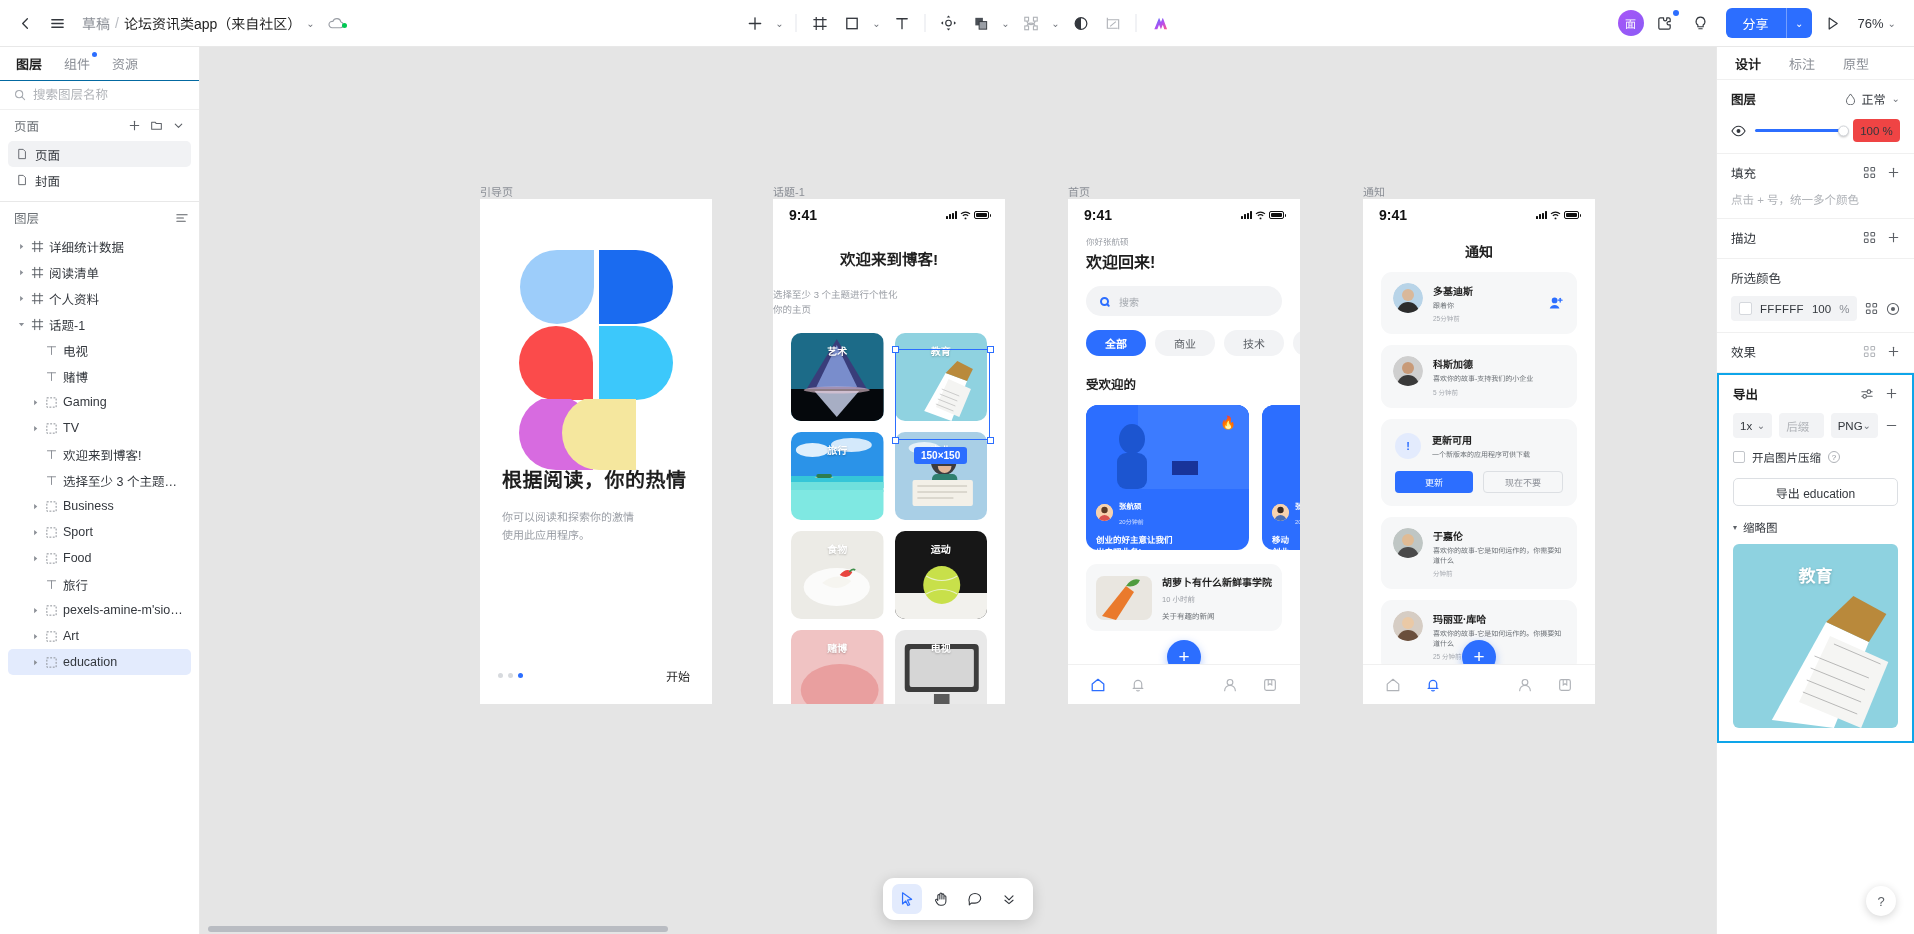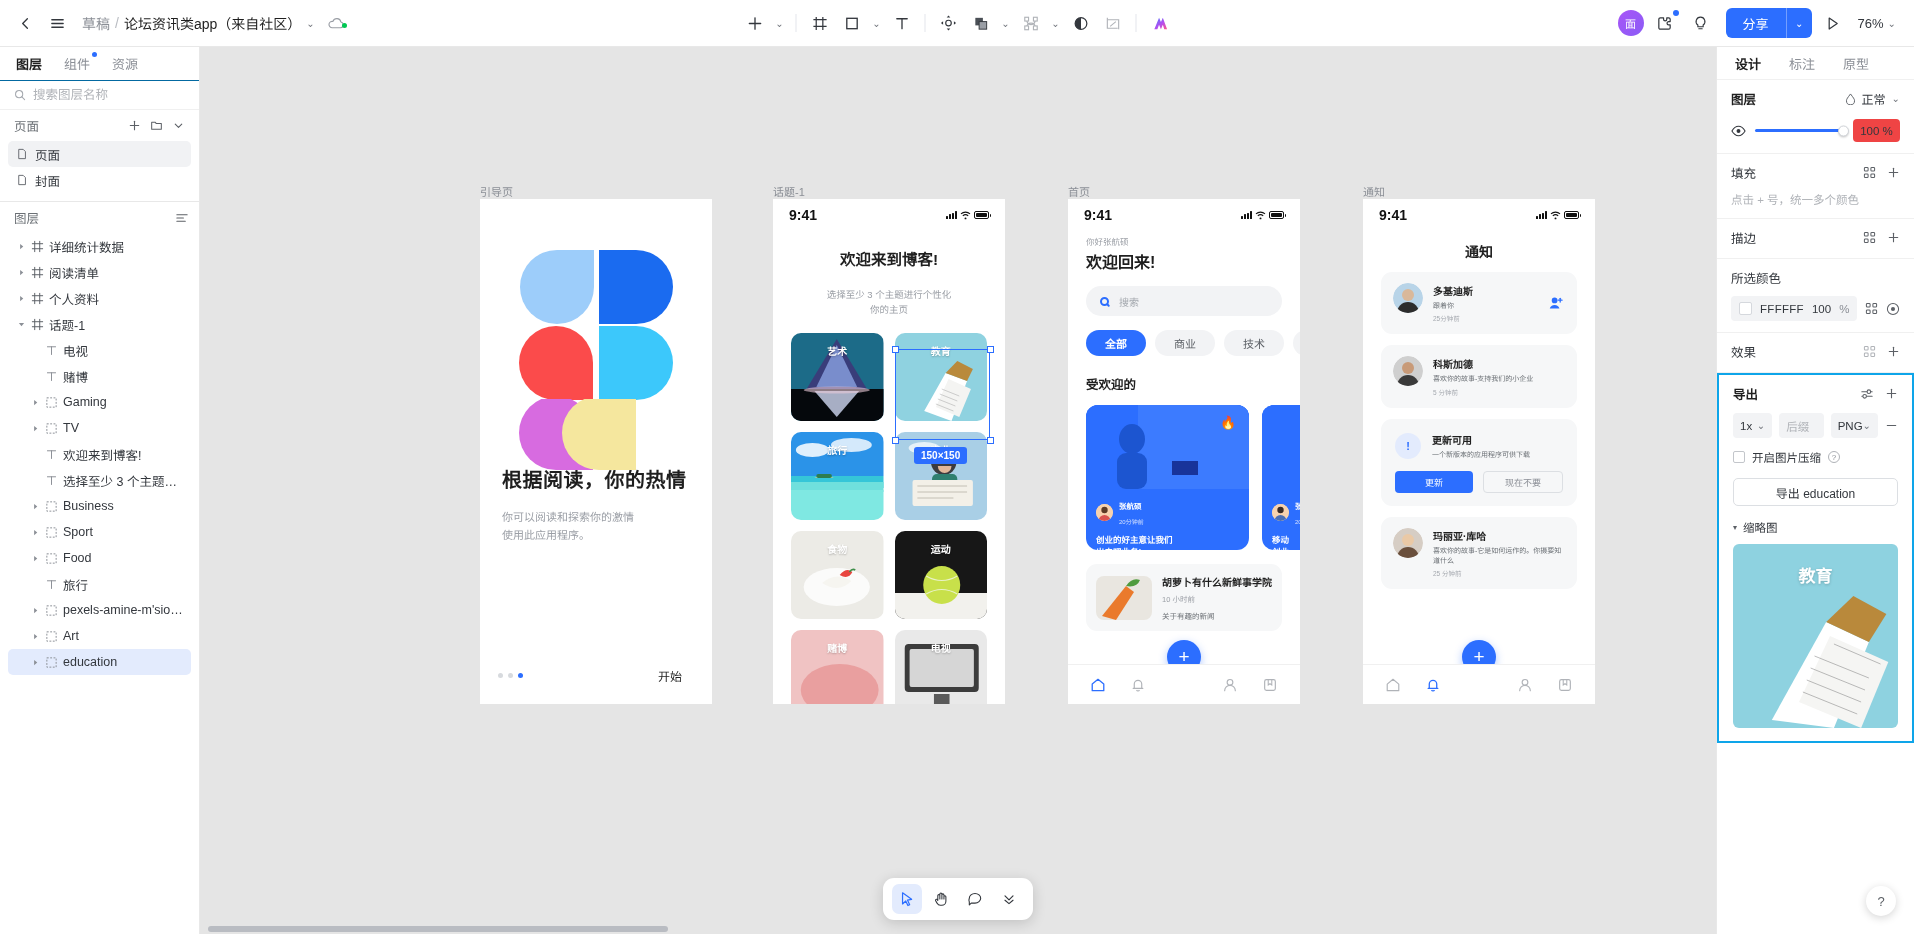--- a/index.html
+++ b/index.html
@@ -136,29 +136,29 @@
   .bars { display:flex; align-items:flex-end; gap:1px; height:8px; }
   .bars i { display:block; width:2px; background:#111; border-radius:.5px; }
   .batt { width:15px; height:8px; border:1px solid #111; border-radius:2px; position:relative; }
   .batt::after { content:''; position:absolute; right:-3px; top:2px; width:1.5px; height:3px; background:#111; border-radius:0 1px 1px 0; }
   .batt i { position:absolute; left:1px; top:1px; bottom:1px; width:11px; background:#111; border-radius:1px; display:block; }
 
   
   .ob-logo { width:160px; height:158px; margin: 48px auto 0; position:relative; }
   .onb-title { font-size:20px; font-weight:bold; color:#1f1f1f; line-height:1.35; padding: 0 22px; margin-top: 62px; letter-spacing:.5px;}
   .onb-sub { font-size:11px; color:#9a9ea5; line-height:1.65; padding: 0 22px; margin-top: 14px; }
-  .onb-foot { position:absolute; bottom:20px; left:0; right:12px; display:flex; align-items:center; justify-content:space-between; padding: 0 18px; }
+  .onb-foot { position:absolute; bottom:20px; left:0; right:4px; display:flex; align-items:center; justify-content:space-between; padding: 0 18px; }
   .dots { display:flex; gap:5px; align-items:center; }
   .dots i { width:5px;height:5px;border-radius:50%;background:#d7dade;display:block; }
   .dots i.on { background:#2c6eff; }
   .onb-start { font-size:12px; color:#1f1f1f; }
 
   
   .tp-title { text-align:center; font-size:15.5px; font-weight:bold; margin-top: 22px; }
-  .tp-sub { text-align:center; font-size:9.5px; color:#9a9ea5; margin-top:18px; line-height:1.6; }
+  .tp-sub { font-size:9.5px; color:#9a9ea5; margin-top:18px; line-height:1.6; }
   .tp-grid { display:grid; grid-template-columns: 1fr 1fr; gap: 11px; padding: 16px 18px 0; }
   .tp-card { position:relative; border-radius:10px; overflow:hidden; height:88px; }
   .tp-card .cap {
     position:absolute; top:10px; left:0; right:0; text-align:center;
     color:#fff; font-size:10px; font-weight:bold; text-shadow: 0 1px 2px rgba(0,0,0,.25);
   }
   .sel-box { position:absolute; border:1.5px solid #2c6eff; pointer-events:none; }
   .sel-h { position:absolute; width:7px; height:7px; background:#fff; border:1.5px solid #2c6eff; }
   .size-badge {
     position:absolute; background:#2c6eff; color:#fff; font-size:10px; font-weight:bold;
@@ -1117,20 +1117,34 @@
               <div class="nt-n">更新可用</div>
               <div class="nt-d">一个新版本的应用程序可供下载</div>
             </div>
           </div>
           <div class="nt-btns">
             <div class="nt-b1">更新</div>
             <div class="nt-b2">现在不要</div>
           </div>
         </div>
 
+        <div class="nt-item">
+          <div class="nt-av">
+            <svg width="30" height="30" viewBox="0 0 30 30">
+                <circle cx="15" cy="15" r="15" fill="#bfc6c4"></circle>
+                <circle cx="15" cy="12" r="6" fill="#e0bb94"></circle>
+                <path d="M4 30 a11 11 0 0 1 22 0 z" fill="#4a4a4a"></path>
+              </svg>
+          </div>
+          <div>
+            <div class="nt-n">于嘉伦</div>
+            <div class="nt-d">喜欢你的故事-它是如何运作的，你需要知道什么</div>
+            <div class="nt-t">分钟前</div>
+          </div>
+        </div>
 
         <div class="nt-item">
           <div class="nt-av">
             <svg width="30" height="30" viewBox="0 0 30 30">
                 <circle cx="15" cy="15" r="15" fill="#d6cdc4"></circle>
                 <circle cx="15" cy="12" r="6" fill="#eac9a6"></circle>
                 <path d="M4 30 a11 11 0 0 1 22 0 z" fill="#6a4f3c"></path>
               </svg>
           </div>
           <div>

